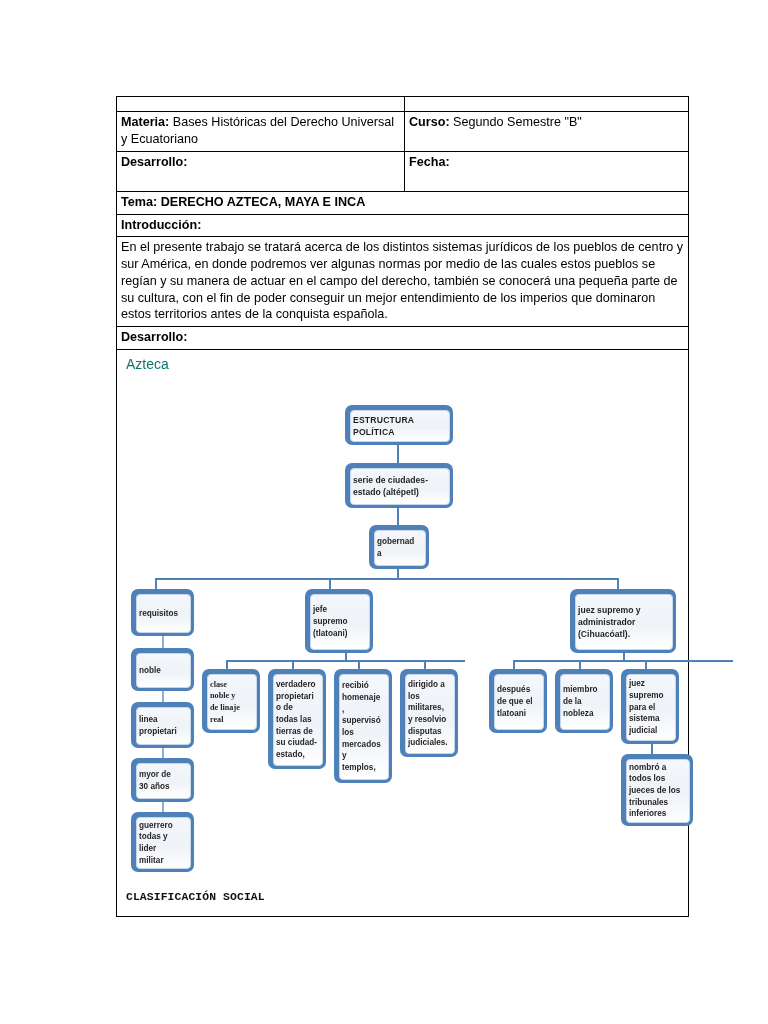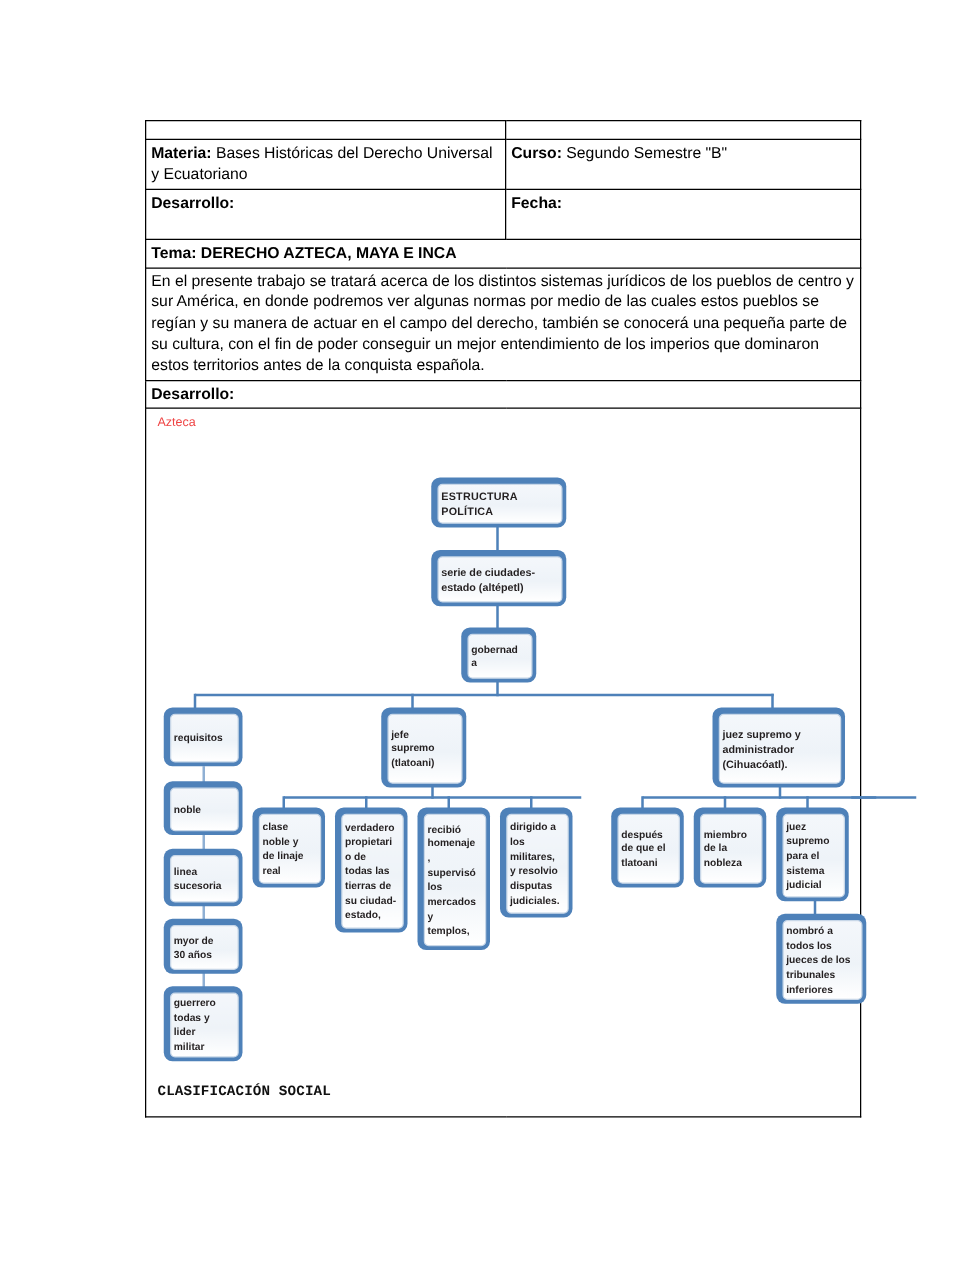--- a/index.html
+++ b/index.html
@@ -55,22 +55,22 @@
   #diagram-cell { padding: 0; }
   #diagram-wrap {
     position: relative;
     width: 100%;
     height: 561px;
     overflow: visible;
   }
   #azteca-label {
     position: absolute;
     left: 5px; top: 3px;
-    font-size: 10px;
-    color: #ef4444;
+    font-size: 14px;
+    color: #0f766e;
   }
   #clasif-label {
     position: absolute;
     left: 5px; top: 538px;
     font-size: 11.4px;
     font-weight: bold;
     letter-spacing: 0.1px;
     color: #111;
     font-family: Liberation Mono, monospace;
   }
@@ -166,20 +166,25 @@
         </td>
       </tr>
 
       <tr>
         <td colspan="2">
           <span class="lbl">Tema:</span>
           <span class="lbl">DERECHO AZTECA, MAYA E INCA</span>
         </td>
       </tr>
 
+      <tr>
+        <td colspan="2">
+          <span class="lbl">Introducción:</span>
+        </td>
+      </tr>
 
       <tr>
         <td colspan="2">
           <div class="intro-text">En el presente trabajo se tratará acerca de los distintos sistemas jurídicos de los pueblos de centro y sur América, en donde podremos ver algunas normas por medio de las cuales estos pueblos se regían y su manera de actuar en el campo del derecho, también se conocerá una pequeña parte de su cultura, con el fin de poder conseguir un mejor entendimiento de los imperios que dominaron estos territorios antes de la conquista española.</div>
         </td>
       </tr>
 
       <tr>
         <td colspan="2">
           <span class="lbl">Desarrollo:</span>
@@ -280,21 +285,21 @@
               <div class="plate"></div>
               <div class="face">
                   <span>noble</span>
                 </div>
             </div>
 
             <div class="node" style="left:10px; top:350px; width:63px; height:46px;">
               <div class="plate"></div>
               <div class="face">
                   <span>linea
-sucesoria</span>
+propietari</span>
                 </div>
             </div>
 
             <div class="node" style="left:10px; top:406px; width:63px; height:44px;">
               <div class="plate"></div>
               <div class="face">
                   <span>myor de
 30 años</span>
                 </div>
             </div>
@@ -302,21 +307,21 @@
             <div class="node" style="left:10px; top:460px; width:63px; height:60px;">
               <div class="plate"></div>
               <div class="face">
                   <span>guerrero
 todas y
 lider
 militar</span>
                 </div>
             </div>
 
-            <div class="node" style="left:81px; top:317px; width:58px; height:64px;">
+            <div class="node" style="left:81px; top:317px; width:58px; height:64px;font-family:Liberation Serif, serif;">
               <div class="plate"></div>
               <div class="face">
                   <span>clase
 noble y
 de linaje
 real</span>
                 </div>
             </div>
 
             <div class="node" style="left:147px; top:317px; width:58px; height:100px;">

